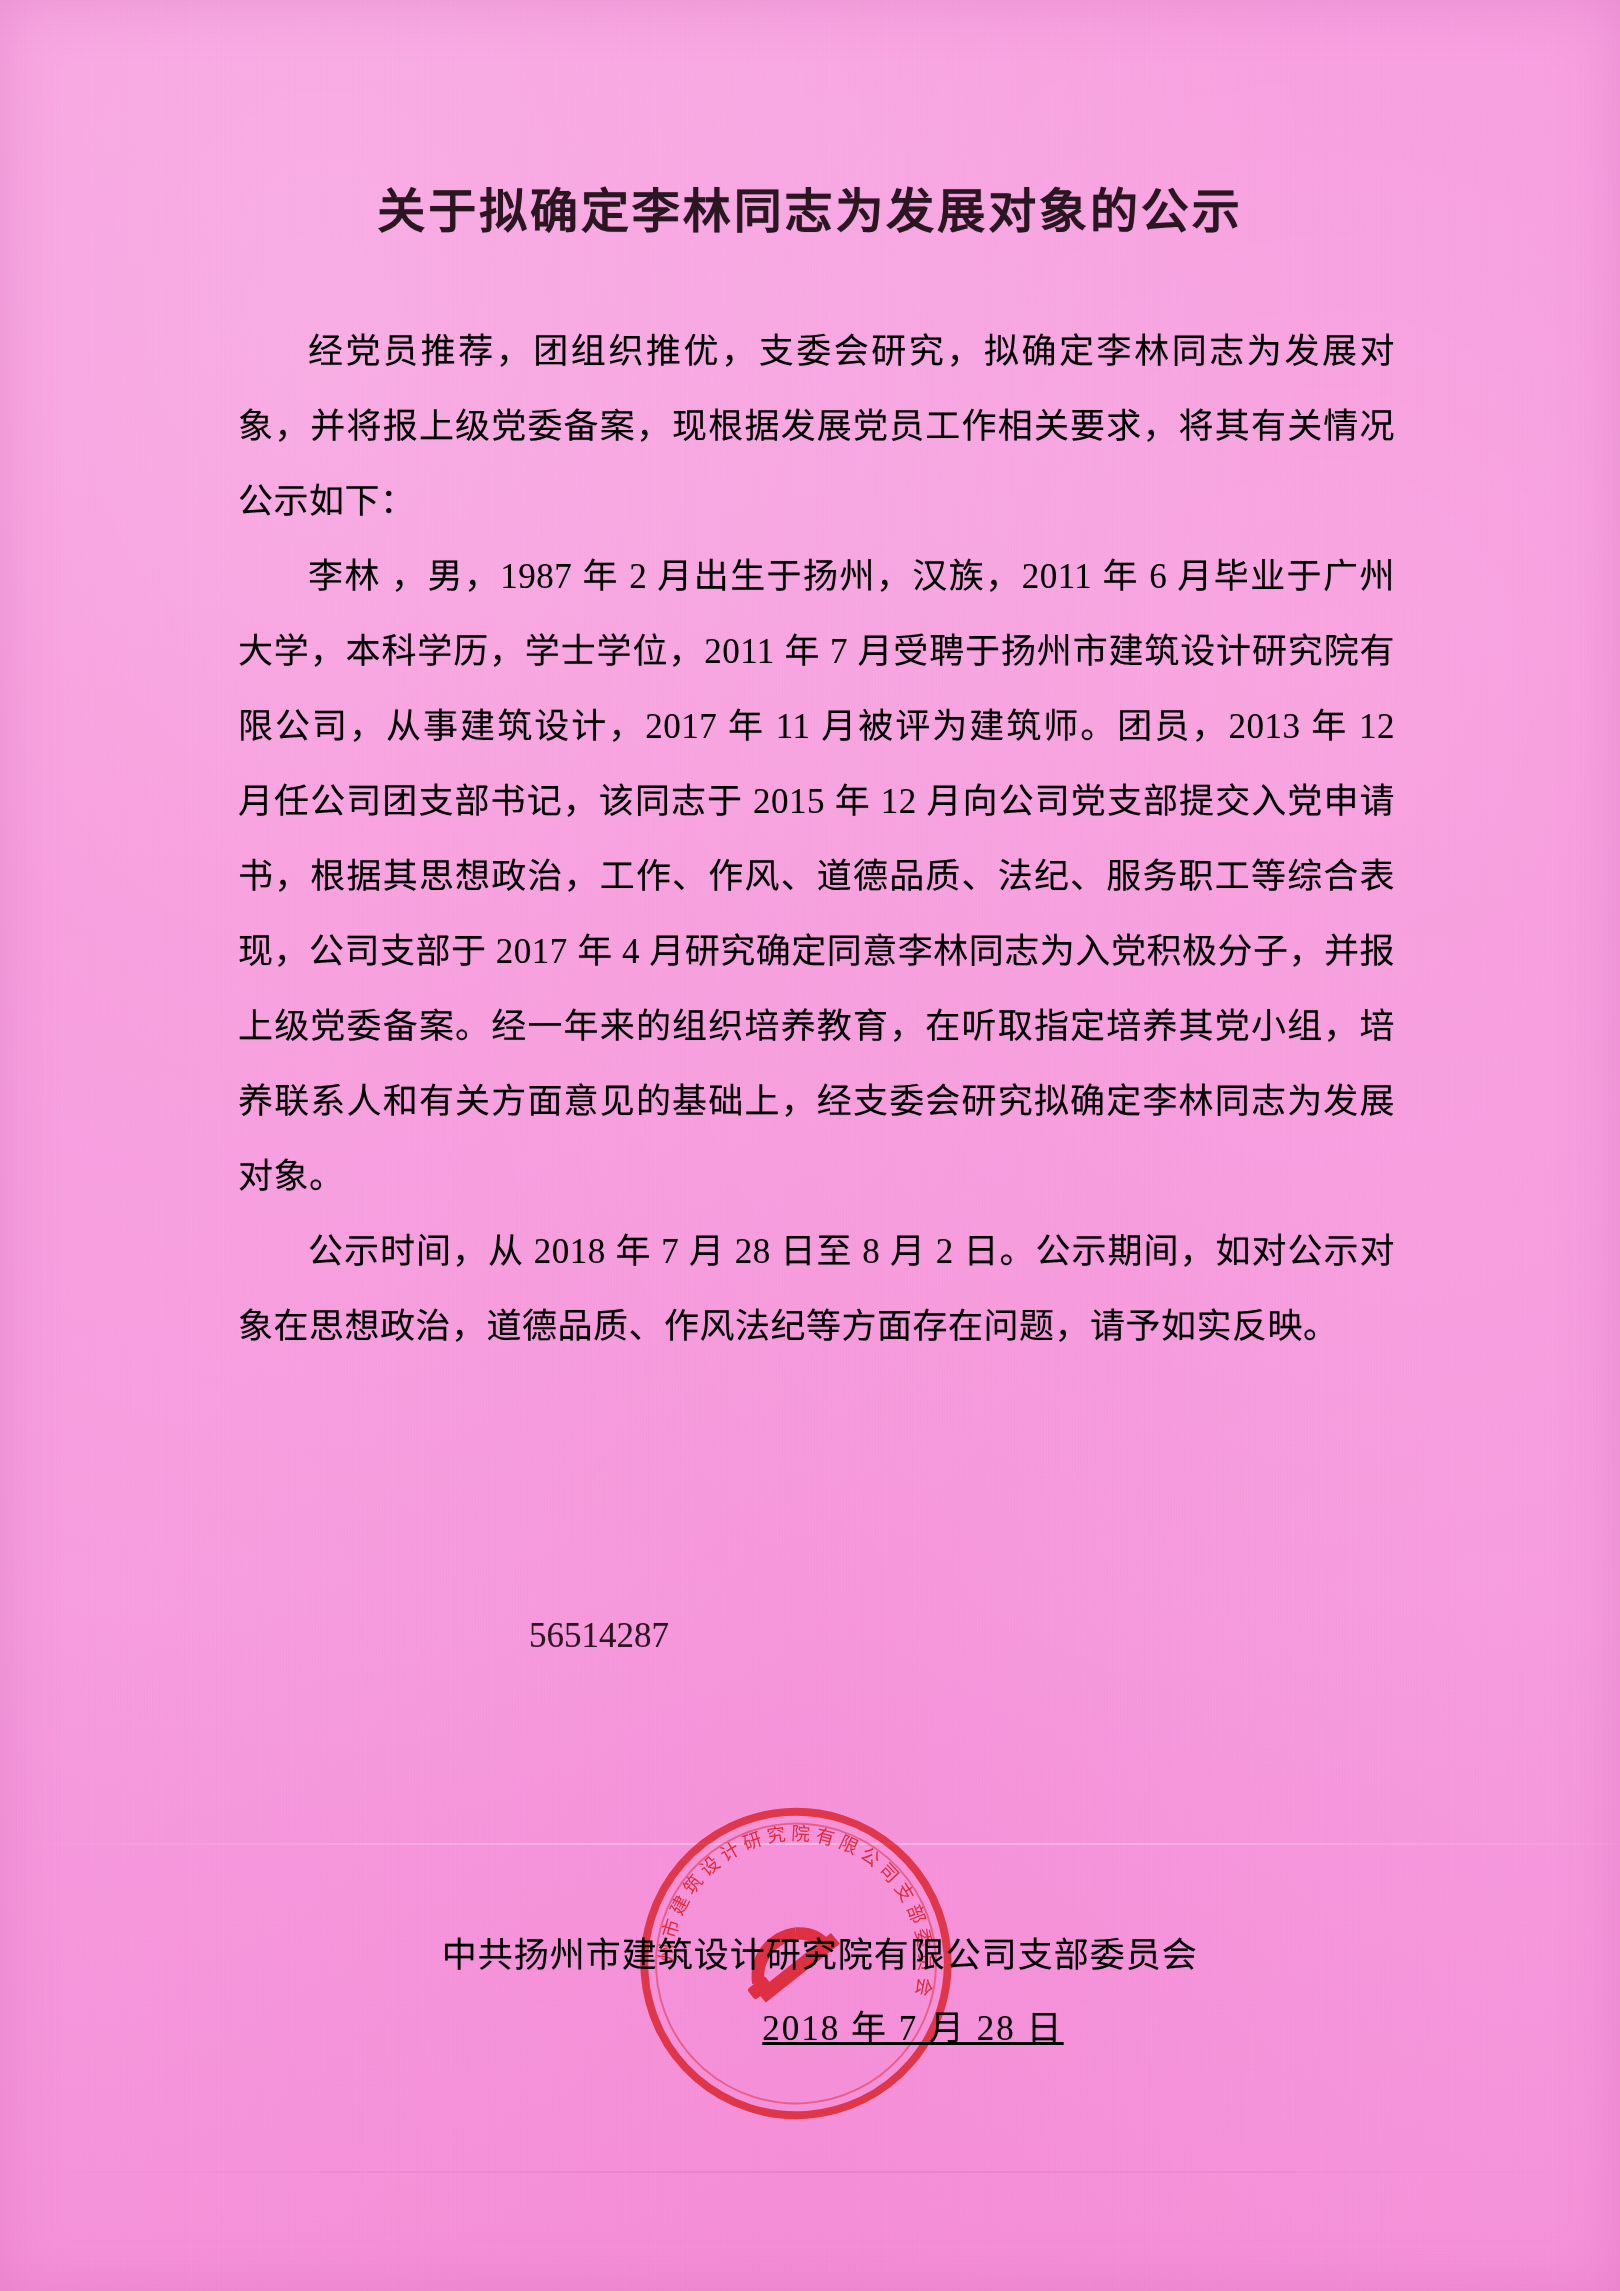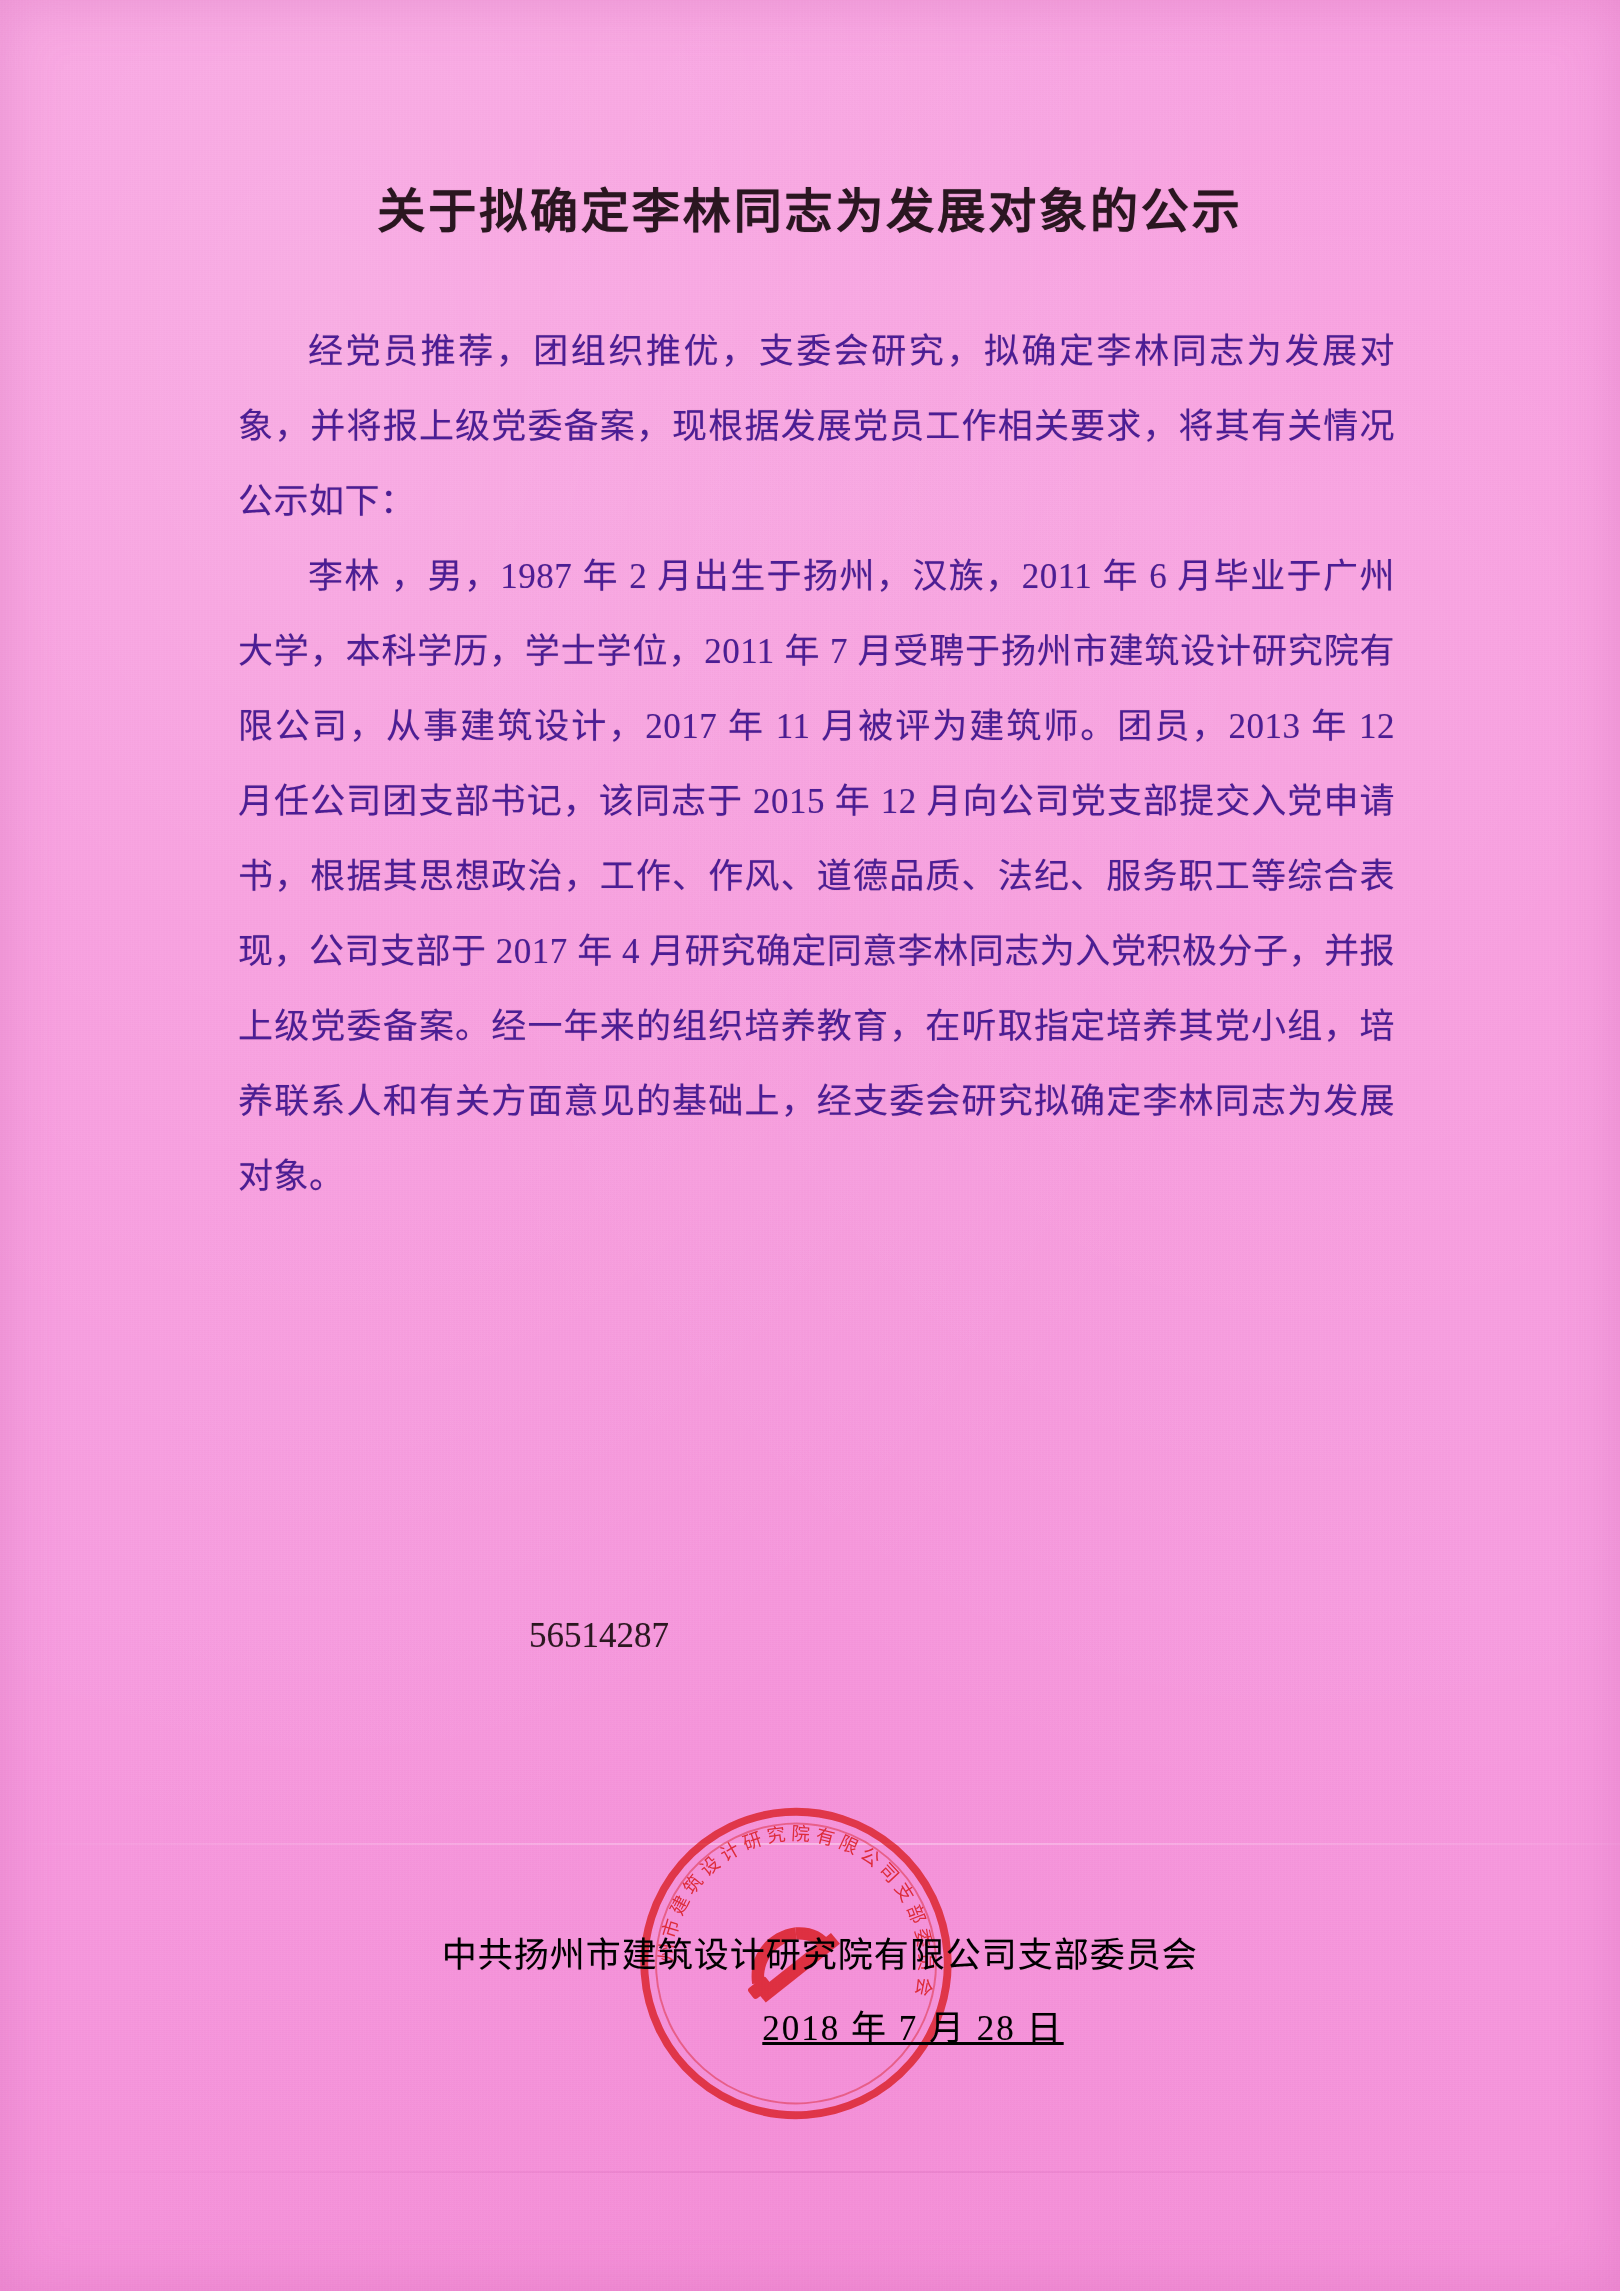--- a/index.html
+++ b/index.html
@@ -72,21 +72,21 @@
     text-shadow: 0 0 1px rgba(0,0,0,0.35);
   }
 
   .body-text {
     position: absolute;
     top: 314px;
     left: 238px;
     width: 1157px;
     font-size: 35px;
     line-height: 75px;
-    color: #4c1d95;
+    color: #000000;
     text-align: justify;
     text-justify: inter-character;
     letter-spacing: 0.5px;
     text-shadow: 0 0 1px rgba(0,0,0,0.25);
   }
   .para {
     text-indent: 2em;
     margin: 0 0 0 0;
   }
 
@@ -147,20 +147,21 @@
 <div class="fold f1"></div>
 <div class="fold f2"></div>
 
 <div class="page">
 
   <div class="doc-title">关于拟确定李林同志为发展对象的公示</div>
 
   <div class="body-text">
     <p class="para">经党员推荐，团组织推优，支委会研究，拟确定李林同志为发展对象，并将报上级党委备案，现根据发展党员工作相关要求，将其有关情况公示如下：</p>
     <p class="para">李林 ，男，1987 年 2 月出生于扬州，汉族，2011 年 6 月毕业于广州大学，本科学历，学士学位，2011 年 7 月受聘于扬州市建筑设计研究院有限公司，从事建筑设计，2017 年 11 月被评为建筑师。团员，2013 年 12 月任公司团支部书记，该同志于 2015 年 12 月向公司党支部提交入党申请书，根据其思想政治，工作、作风、道德品质、法纪、服务职工等综合表现，公司支部于 2017 年 4 月研究确定同意李林同志为入党积极分子，并报上级党委备案。经一年来的组织培养教育，在听取指定培养其党小组，培养联系人和有关方面意见的基础上，经支委会研究拟确定李林同志为发展对象。</p>
+    <p class="para">公示时间，从 2018 年 7 月 28 日至 8 月 2 日。公示期间，如对公示对象在思想政治，道德品质、作风法纪等方面存在问题，请予如实反映。</p>
   </div>
 
   <div class="contact-block">
     <div class="contact-line2">56514287</div>
   </div>
 
   <div class="signature">
     <div class="sig-org">中共扬州市建筑设计研究院有限公司支部委员会</div>
     <div class="sig-date">2018 年 7 月 28 日</div>
   </div>

